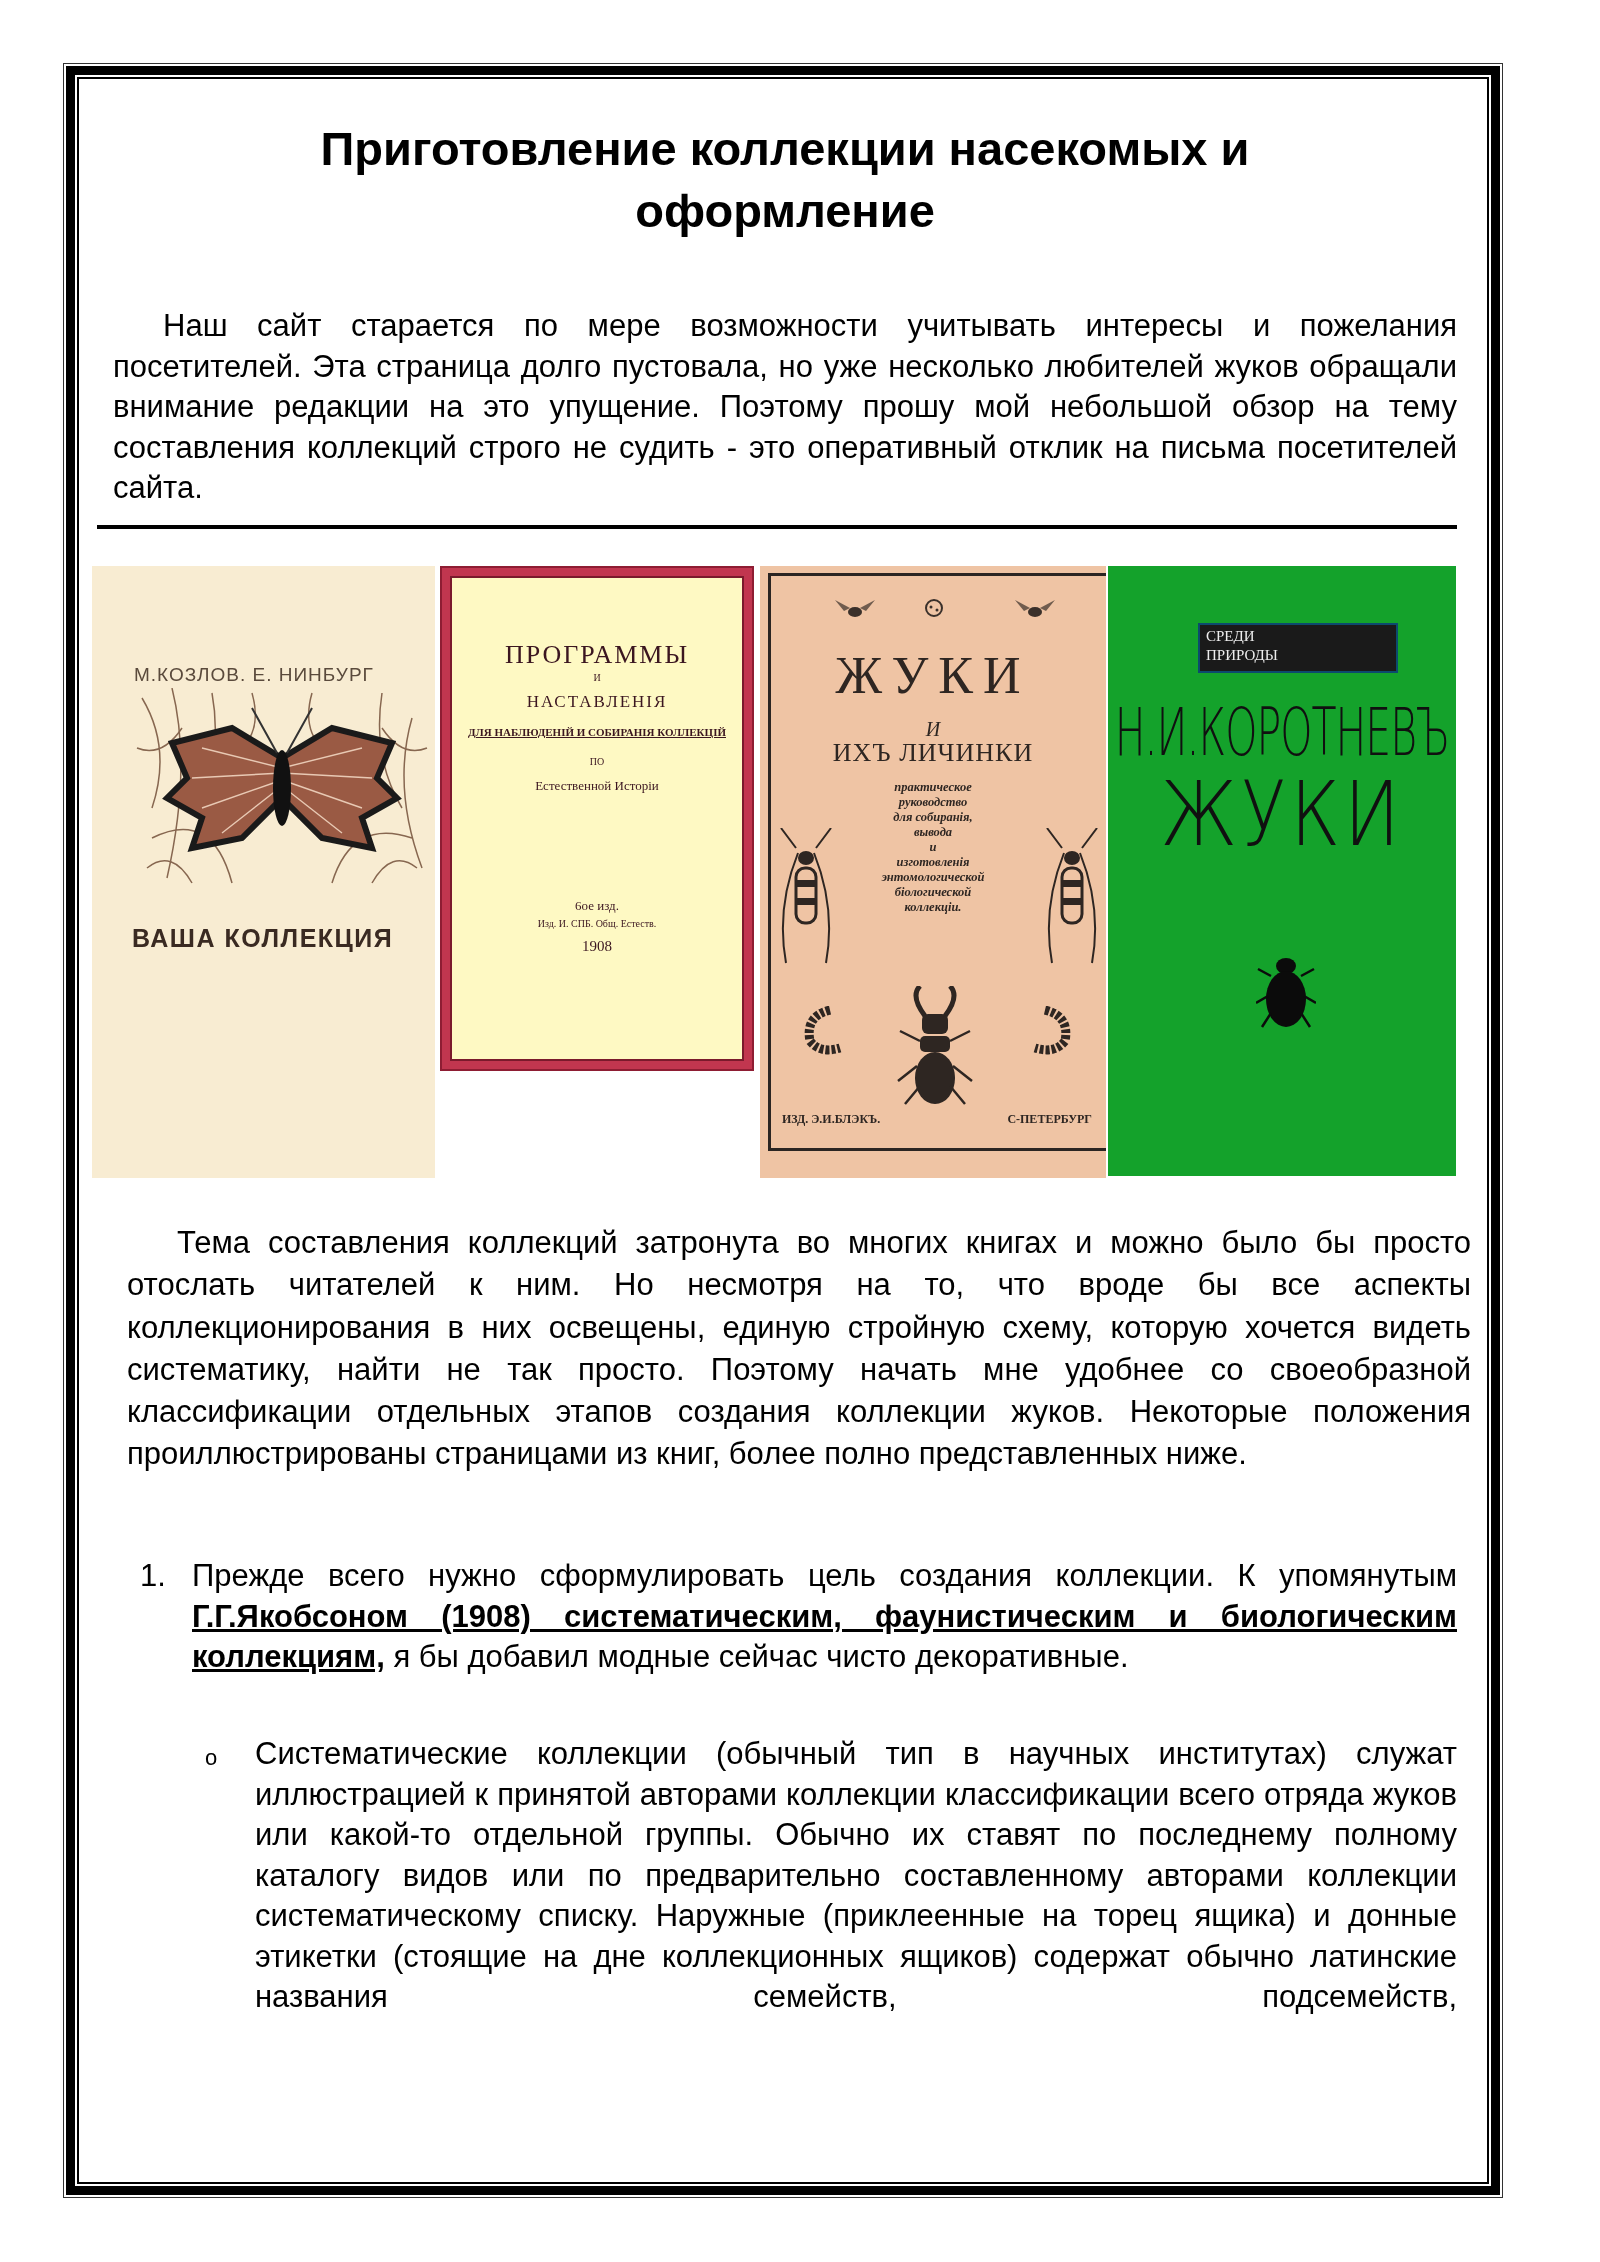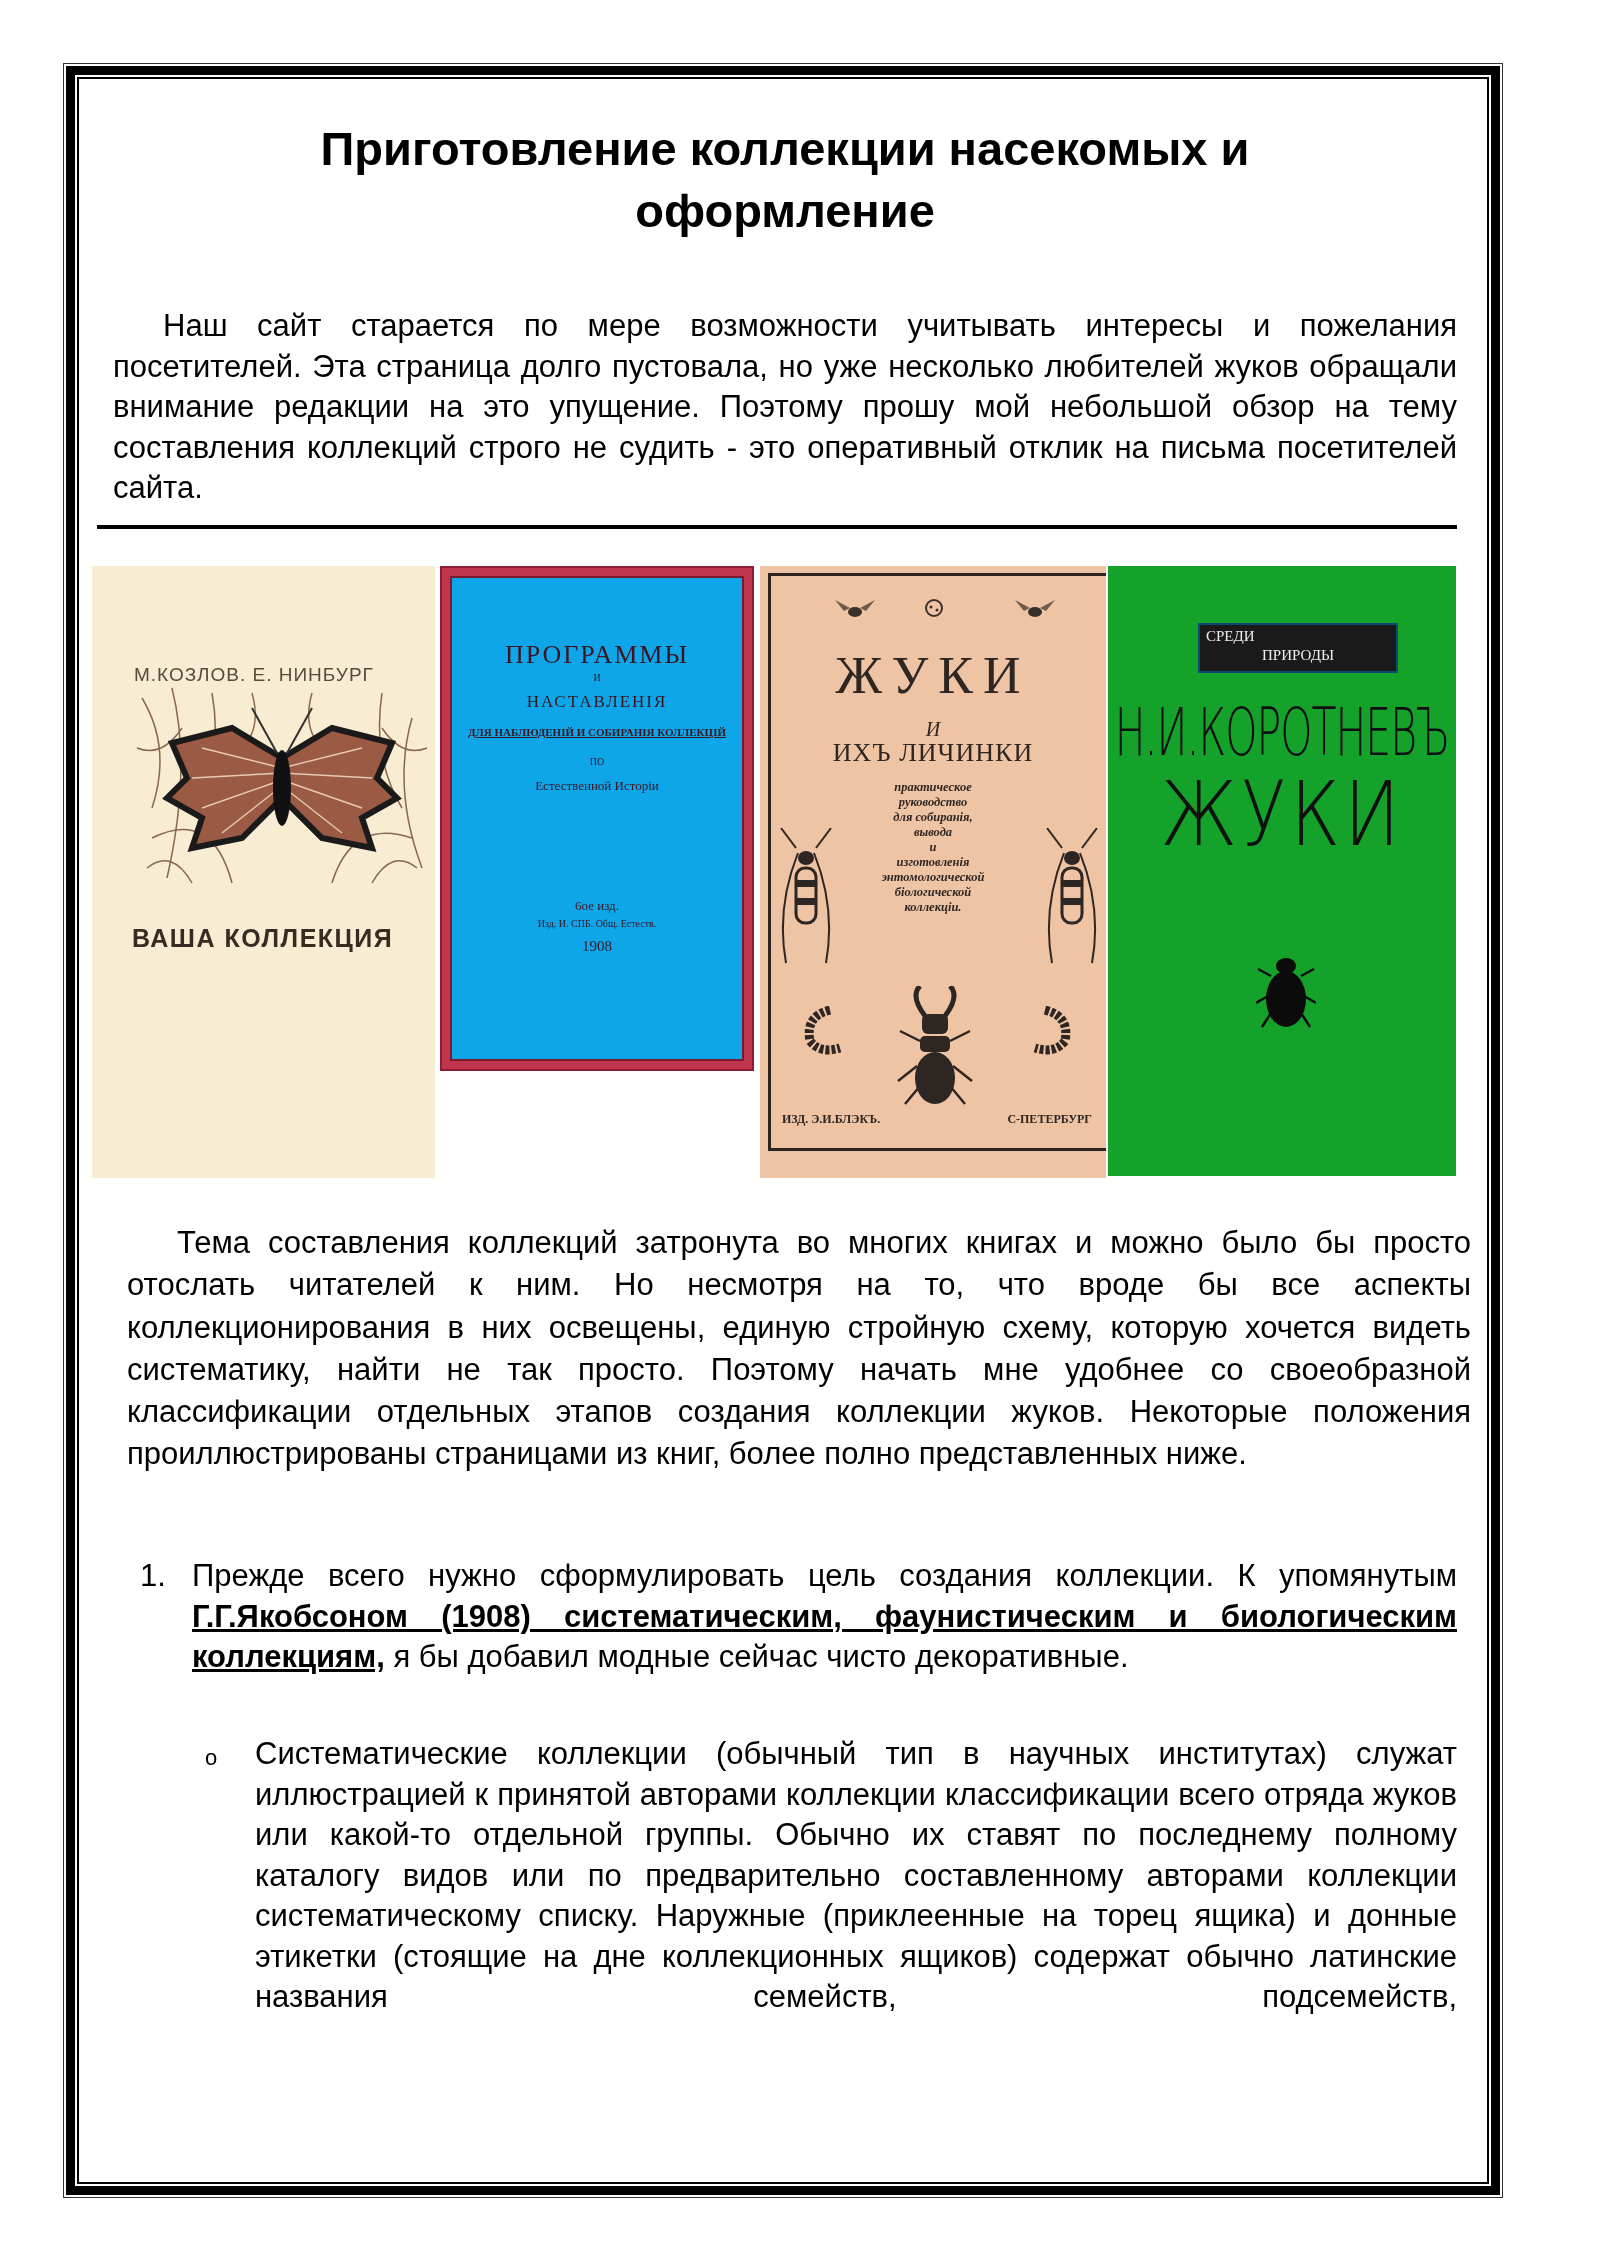--- a/index.html
+++ b/index.html
@@ -15,21 +15,21 @@
            font-weight:bold; font-size:47px; line-height:62px; }
   .para { position:absolute; font-size:31px; line-height:40.5px; text-align:justify;
           text-align-last:left; }
   .p1 { left:113px; width:1344px; top:306px; }
   .p1 .indent, .p2 .indent { display:inline-block; width:50px; }
   .rule { position:absolute; left:97px; width:1360px; top:525px; height:4px; background:#000; }
   .images { position:absolute; left:0; top:0; }
   .cover { position:absolute; overflow:hidden; box-sizing:border-box; }
   .cover-text { position:absolute; left:0; right:0; text-align:center; white-space:nowrap; }
   .c1 { left:92px; top:566px; width:343px; height:612px; background:#f8ecd2; }
-  .c2 { left:440px; top:566px; width:314px; height:505px; background:#0ea5e9; }
+  .c2 { left:440px; top:566px; width:314px; height:505px; background:#fef9c3; }
   .c3 { left:760px; top:566px; width:346px; height:612px; background:#efc4a4; }
   .c4 { left:1108px; top:566px; width:348px; height:610px; background:#14a22b; }
   .p2 { left:127px; width:1344px; top:1222px; line-height:42.3px; }
   .list { position:absolute; left:140px; width:1317px; top:1556px; font-size:31px; line-height:40.5px; }
   .li-num { position:absolute; left:0; top:0; }
   .li-body { position:absolute; left:52px; width:1265px; top:0; text-align:justify; text-align-last:left; }
   .link { font-weight:bold; text-decoration:underline; }
   .sub { position:absolute; left:205px; width:1252px; top:1734px; font-size:31px; line-height:40.5px; }
   .sub-bullet { position:absolute; left:0; top:4px; font-size:22px; }
   .sub-body { position:absolute; left:50px; width:1202px; top:0; text-align:justify; text-align-last:justify; }
@@ -142,21 +142,21 @@
     </svg>
     <div style="position:absolute; left:22px; right:14px; top:546px; font-family:'Liberation Serif', serif; font-weight:bold; font-size:12px; color:#2e2622; display:flex; justify-content:space-between; white-space:nowrap;">
       <span>ИЗД. Э.И.БЛЭКЪ.</span>
       <span>С-ПЕТЕРБУРГ</span>
     </div>
   </div>
 
   <div class="cover c4">
     <div style="position:absolute; left:90px; top:57px; width:200px; height:50px; background:#1a1a1a; border:2px solid #0c4a6e; box-sizing:border-box; color:#eee; font-family:'Liberation Serif', serif; font-size:15px; line-height:19px; padding:2px 6px;">
       <div>СРЕДИ</div>
-      <div style="text-align:center;">ПРИРОДЫ</div>
+      <div style="text-align:left;">ПРИРОДЫ</div>
     </div>
     <div class="cover-text" style="top:128px; font-family:'DejaVu Sans', sans-serif; font-size:41px; font-weight:200; color:#101010; letter-spacing:-1px; transform:scaleY(1.6); transform-origin:top center;">Н.И.КОРОТНЕВЪ</div>
     <div class="cover-text" style="top:196px; font-family:'DejaVu Sans', sans-serif; font-size:74px; font-weight:200; color:#101010; letter-spacing:4px; transform:scaleY(1.2); transform-origin:top center;">ЖУКИ</div>
     <svg style="position:absolute; left:148px; top:385px;" width="60" height="80" viewBox="0 0 60 80">
       <ellipse cx="30" cy="15" rx="10" ry="8" fill="#0b0b0b"></ellipse>
       <ellipse cx="30" cy="48" rx="20" ry="28" fill="#0b0b0b"></ellipse>
       <path d="M15 25 L2 18 M45 25 L58 18 M12 45 L0 52 M48 45 L60 52 M15 62 L6 76 M45 62 L54 76" stroke="#0b0b0b" stroke-width="2.5"></path>
     </svg>
   </div>
 </div>

